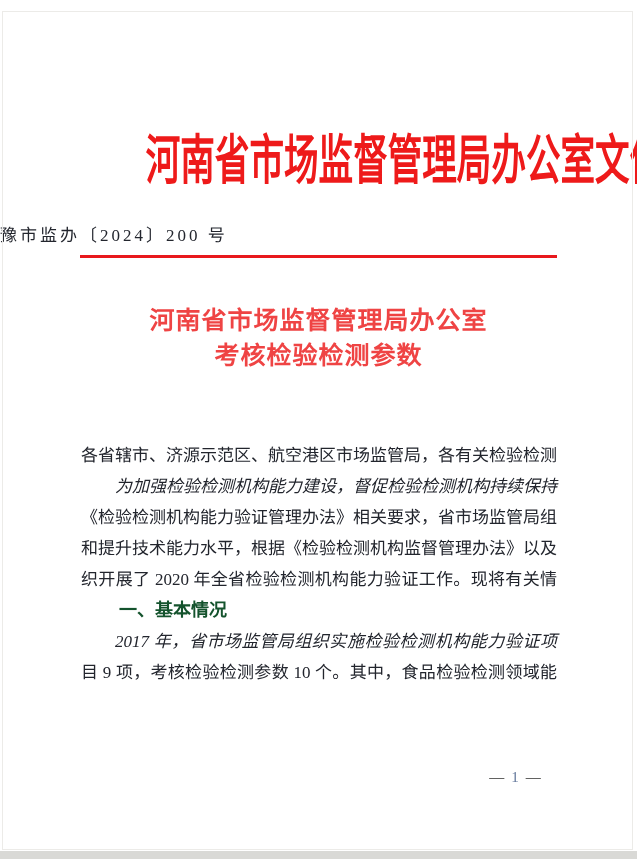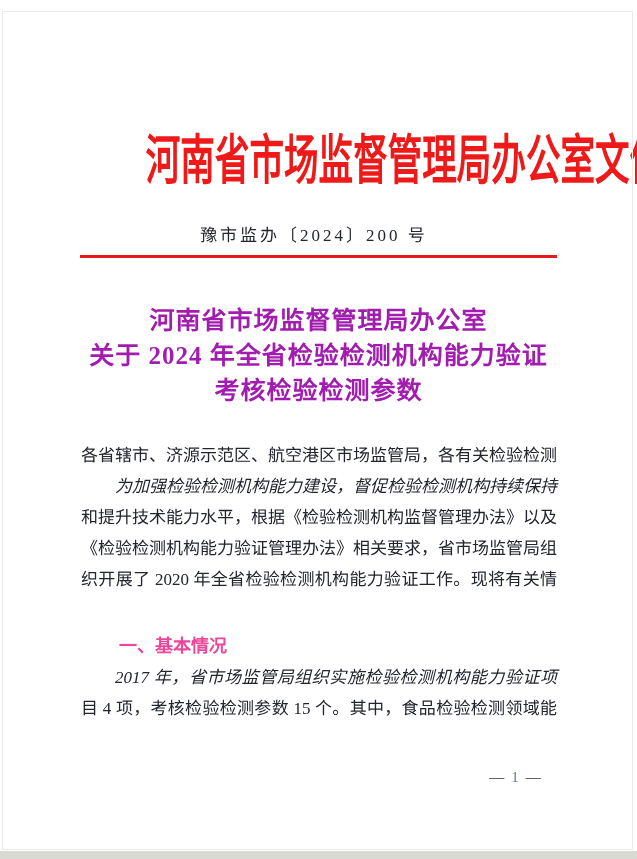--- a/index.html
+++ b/index.html
@@ -32,38 +32,37 @@
     white-space:nowrap;
   }
   .banner-inner{
     display:inline-block;
     transform:scaleX(0.64);
     transform-origin:50% 50%;
   }
   
   .doc-number{
     position:absolute;top:224px;left:0;width:628px;
-    text-align:center;
     font-size:17px;line-height:24px;
     letter-spacing:3px;
     color:#23262e;
   }
   
   .red-rule{
     position:absolute;top:255px;left:80px;width:477px;height:3px;
     background:#e8181c;
   }
   
   .doc-title{
     position:absolute;top:303px;left:0;width:637px;
     text-align:center;
     font-size:25px;line-height:35px;
     font-weight:600;
     letter-spacing:1px;
-    color:#a21caf;
+    color:#ef4444;
   }
   
   .body-block{
     position:absolute;top:440px;left:81px;width:476px;
     font-size:17px;
     color:#22252d;
   }
   .bline{
     height:31px;line-height:31px;
     white-space:nowrap;
@@ -73,22 +72,21 @@
     text-align:justify;
     text-align-last:justify;
     -moz-text-align-last:justify;
   }
   .bline.indent{ text-indent:34px;font-style:italic; }
   .bline.heading{
     font-family:"Liberation Sans","DejaVu Sans",sans-serif;
     font-weight:bold;
     font-size:18px;
     text-indent:38px;
-    color:#ec4899;
-    margin-top:36px;
+    color:#14532d;
   }
   
   .page-number{
     position:absolute;top:766px;left:470px;width:90px;
     text-align:center;
     font-size:15px;line-height:22px;
     white-space:nowrap;
   }
   .page-number .dash{ color:#2a2a28; letter-spacing:0; }
   .page-number .pnum{ color:#64789b; padding:0 7px; }
@@ -101,33 +99,32 @@
   <div class="banner">
     <span class="banner-inner">河南省市场监督管理局办公室文件</span>
   </div>
 
   <div class="doc-number">豫市监办〔2024〕200 号</div>
 
   <div class="red-rule"></div>
 
   <div class="doc-title">
     <div>河南省市场监督管理局办公室</div>
-    <div>关于 2024 年全省检验检测机构能力验证</div>
     <div>考核检验检测参数</div>
   </div>
 
   <div class="body-block">
     <div class="bline justify">各省辖市、济源示范区、航空港区市场监管局，各有关检验检测</div>
     <div class="bline justify indent">为加强检验检测机构能力建设，督促检验检测机构持续保持</div>
+    <div class="bline justify">《检验检测机构能力验证管理办法》相关要求，省市场监管局组</div>
     <div class="bline justify">和提升技术能力水平，根据《检验检测机构监督管理办法》以及</div>
-    <div class="bline justify">《检验检测机构能力验证管理办法》相关要求，省市场监管局组</div>
     <div class="bline justify">织开展了 2020 年全省检验检测机构能力验证工作。现将有关情</div>
     <div class="bline heading">一、基本情况</div>
     <div class="bline justify indent">2017 年，省市场监管局组织实施检验检测机构能力验证项</div>
-    <div class="bline justify">目 4 项，考核检验检测参数 15 个。其中，食品检验检测领域能</div>
+    <div class="bline justify">目 9 项，考核检验检测参数 10 个。其中，食品检验检测领域能</div>
   </div>
 
   <div class="page-number">
     <span class="dash">—</span><span class="pnum">1</span><span class="dash">—</span>
   </div>
 
   <div class="scan-frame"></div>
   <div class="bottom-strip"></div>
 
 </div>

